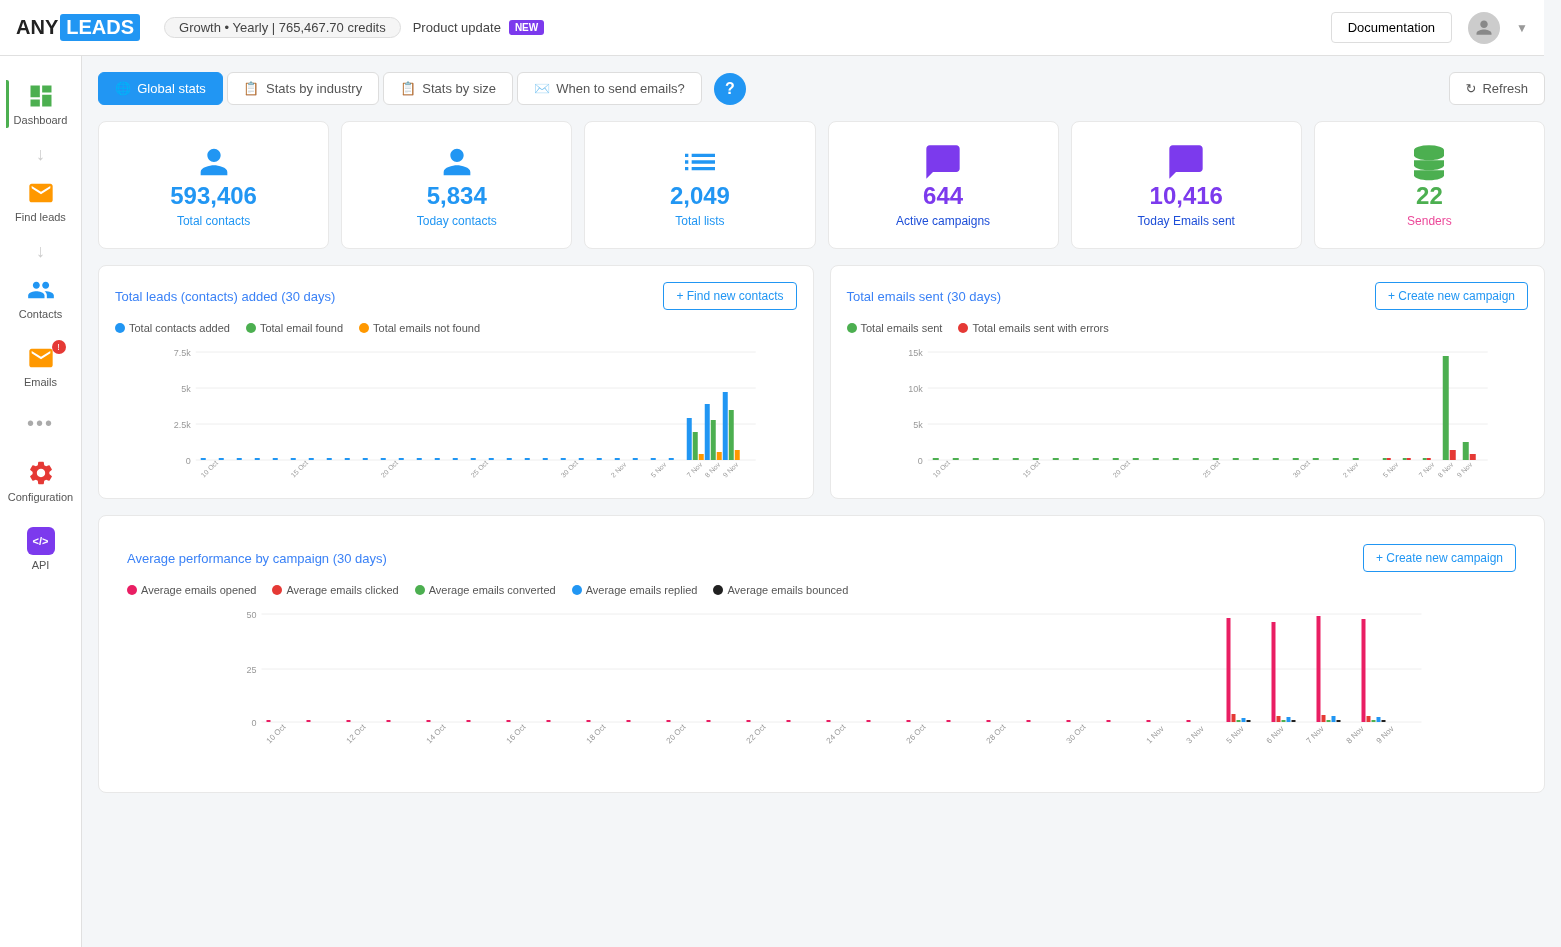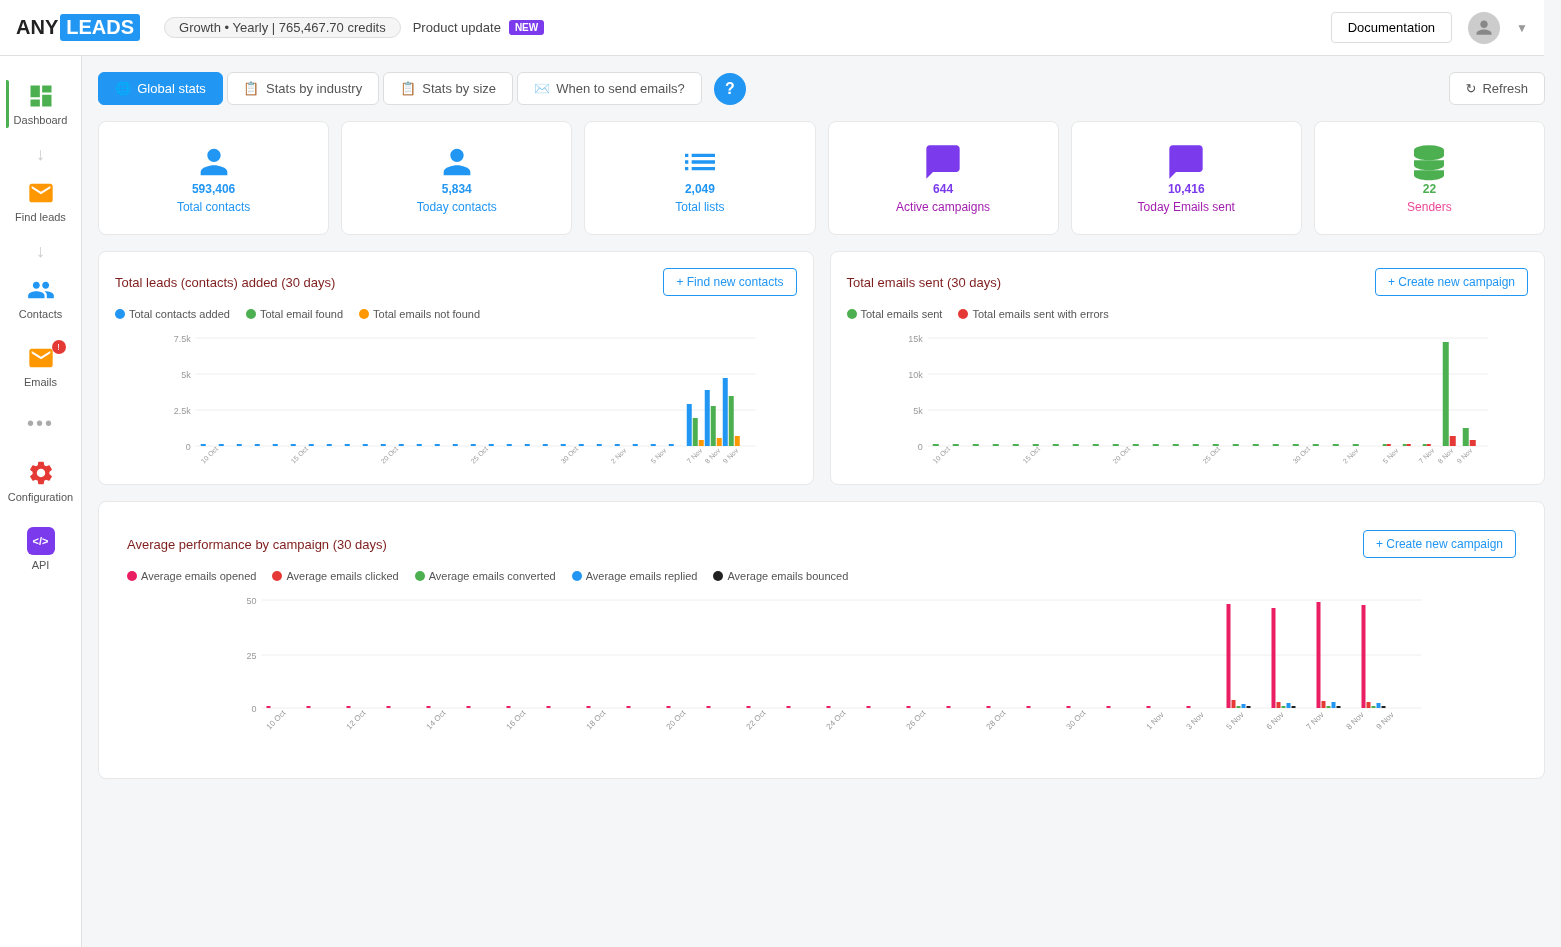--- a/index.html
+++ b/index.html
@@ -31,30 +31,30 @@
     .tabs { display: flex; align-items: center; gap: 4px; margin-bottom: 16px; }
     .tab-btn { display: flex; align-items: center; gap: 6px; padding: 8px 16px; border-radius: 6px; border: 1px solid transparent; font-size: 13px; cursor: pointer; background: transparent; color: #555; }
     .tab-btn.active { background: #2196f3; color: #fff; border-color: #2196f3; }
     .tab-btn:not(.active) { border-color: #ddd; background: #fff; }
     .tabs-right { margin-left: auto; }
     .refresh-btn { display: flex; align-items: center; gap: 6px; padding: 8px 16px; border-radius: 6px; border: 1px solid #ddd; background: #fff; font-size: 13px; cursor: pointer; color: #555; }
 
     
     .stats-row { display: grid; grid-template-columns: repeat(6, 1fr); gap: 12px; margin-bottom: 16px; }
     .stat-card { background: #fff; border-radius: 8px; border: 1px solid #e8e8e8; padding: 20px 16px; display: flex; flex-direction: column; align-items: center; text-align: center; }
-    .stat-number { font-size: 12px; font-weight: 700; color: #2196f3; margin-bottom: 4px; }
+    .stat-number { font-size: 24px; font-weight: 700; color: #2196f3; margin-bottom: 4px; }
     .stat-number.purple { color: #7c3aed; }
     .stat-label { font-size: 12px; color: #2196f3; }
-    .stat-label.purple { color: #a21caf; }
+    .stat-label.purple { color: #1d4ed8; }
 
     
     .charts-row { display: grid; grid-template-columns: 1fr 1fr; gap: 16px; margin-bottom: 16px; }
     .chart-card { background: #fff; border-radius: 8px; border: 1px solid #e8e8e8; padding: 16px; }
     .chart-header { display: flex; align-items: center; justify-content: space-between; margin-bottom: 12px; }
-    .chart-title { font-size: 13px; color: #7f1d1d; }
+    .chart-title { font-size: 13px; color: #3b82f6; }
     .action-btn { background: #fff; border: 1px solid #2196f3; color: #2196f3; border-radius: 4px; padding: 6px 12px; font-size: 12px; cursor: pointer; }
     .legend { display: flex; align-items: center; gap: 16px; flex-wrap: wrap; margin-bottom: 8px; }
     .legend-item { display: flex; align-items: center; gap: 4px; font-size: 11px; color: #555; }
     .legend-dot { width: 10px; height: 10px; border-radius: 50%; }
 
     
     .chart-area { position: relative; height: 140px; }
 
     
     .bottom-chart-card { background: #fff; border-radius: 8px; border: 1px solid #e8e8e8; padding: 28px; }

